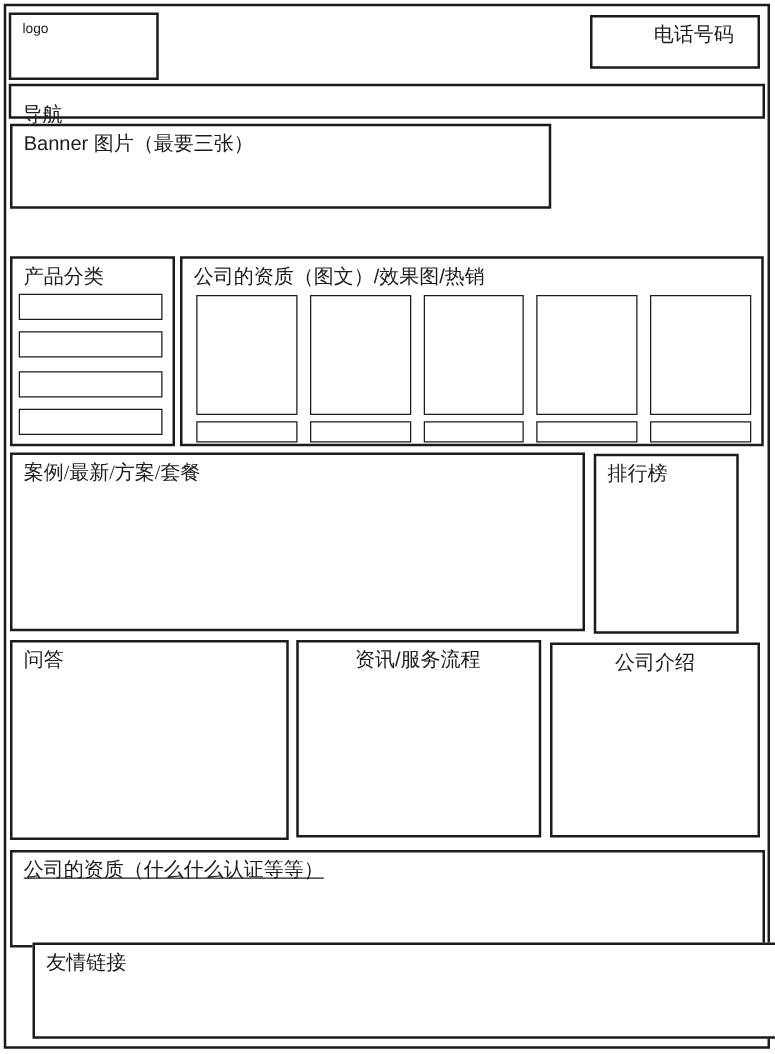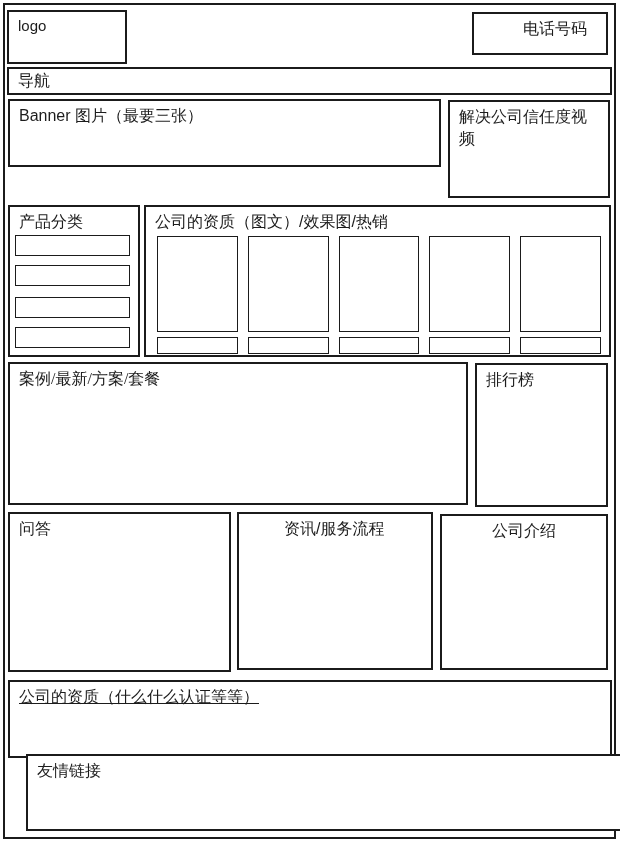--- a/index.html
+++ b/index.html
@@ -25,21 +25,21 @@
     border: 2px solid #1b1b1b;
     background: #ffffff;
     font-size: 16px;
   }
   .lbl {
     display: block;
     padding: 4px 9px;
     line-height: 1.35;
     white-space: pre-wrap;
   }
-  .latin { font-size: 15px; }
+  .latin { font-size: 11px; }
 
   
   .logo-box  { left: 7px;   top: 10px;  width: 120px; height: 54px; }
   .phone-box { left: 472px; top: 12px;  width: 136px; height: 43px; padding-left: 40px; }
   .nav-bar   { left: 7px;   top: 67px;  width: 605px; height: 28px; }
 
   
   .banner-box { left: 8px;   top: 99px;  width: 433px; height: 68px; }
   .video-box  { left: 448px; top: 100px; width: 162px; height: 98px; }
 
@@ -71,21 +71,21 @@
   }
   .prod-caption {
     height: 17px;
     margin-top: 5px;
     border: 1px solid #1b1b1b;
     background: #ffffff;
   }
 
   
   .cases-box { left: 8px;   top: 362px; width: 460px; height: 143px; font-family: Liberation Serif, serif; }
-  .rank-box  { left: 475px; top: 363px; width: 133px; height: 144px; }
+  .rank-box  { left: 475px; top: 363px; width: 116px; height: 144px; }
 
   
   .qa-box    { left: 8px;   top: 512px; width: 223px; height: 160px; }
   .info-box  { left: 237px; top: 512px; width: 196px; height: 158px; padding-left: 36px; }
   .intro-box { left: 440px; top: 514px; width: 168px; height: 156px; text-align: center; }
 
   
   .qual-box  { left: 8px;  top: 680px; width: 604px; height: 78px; text-decoration: underline; }
   .links-box { left: 10px; top: 754px; width: 597px; height: 77px; margin-left: 16px; }
 </style>
@@ -95,28 +95,25 @@
 <div class="page">
   <div class="frame"></div>
 
   <div class="box logo-box">
     <span class="lbl latin">logo</span>
   </div>
   <div class="box phone-box">
     <span class="lbl">电话号码</span>
   </div>
   <div class="box nav-bar">
-    <span class="lbl" style="padding-top:1px;">导航</span>
+    <span class="lbl" style="padding-top:13px;">导航</span>
   </div>
 
   <div class="box banner-box">
     <span class="lbl">Banner 图片（最要三张）</span>
-  </div>
-  <div class="box video-box">
-    <span class="lbl">解决公司信任度视频</span>
   </div>
 
   <div class="box cats-box">
     <span class="lbl">产品分类</span>
     <div class="cat-item"></div>
     <div class="cat-item"></div>
     <div class="cat-item"></div>
     <div class="cat-item"></div>
   </div>
 

